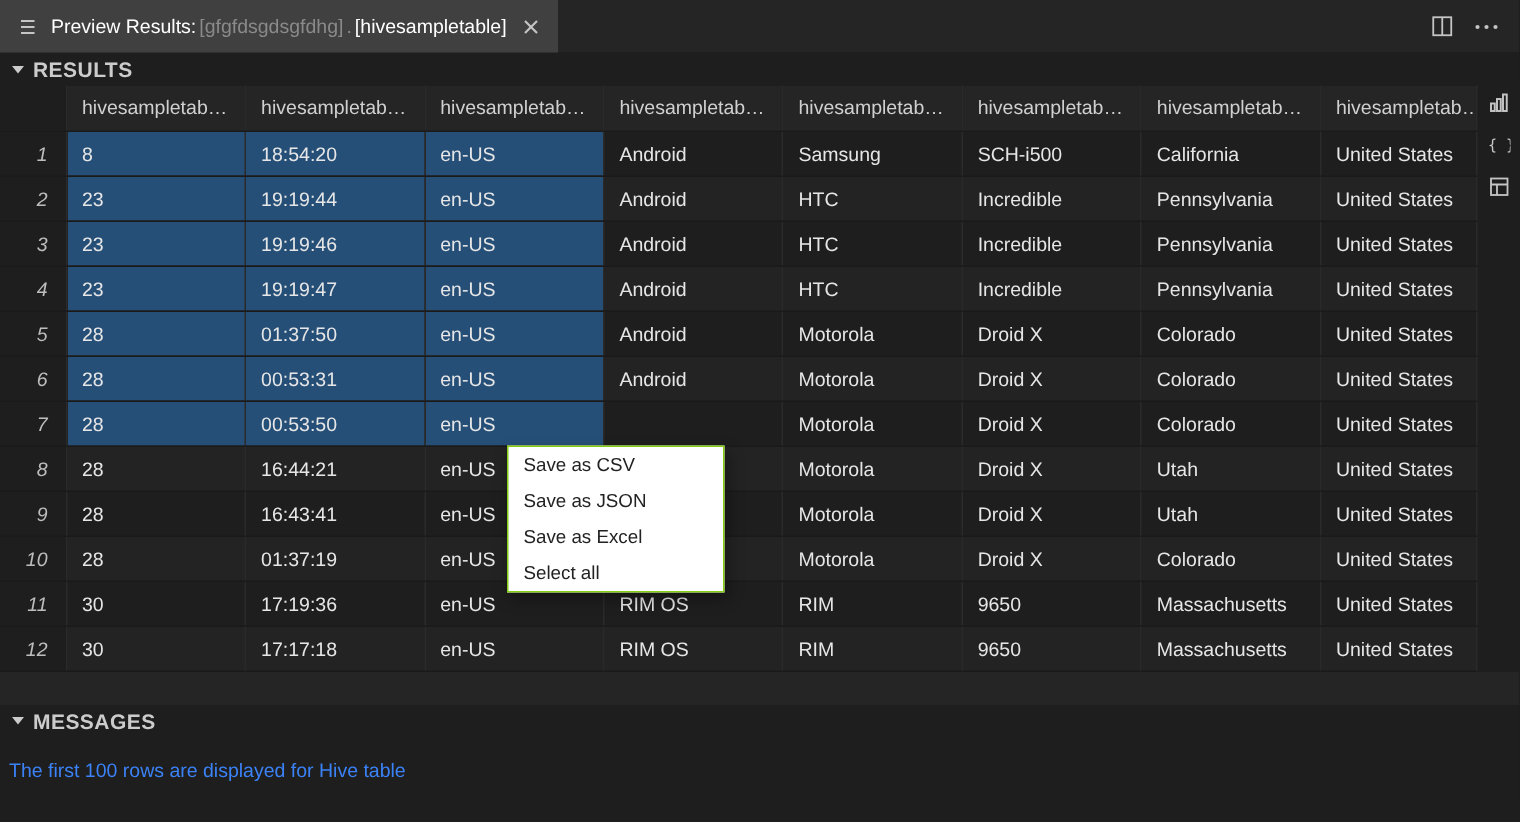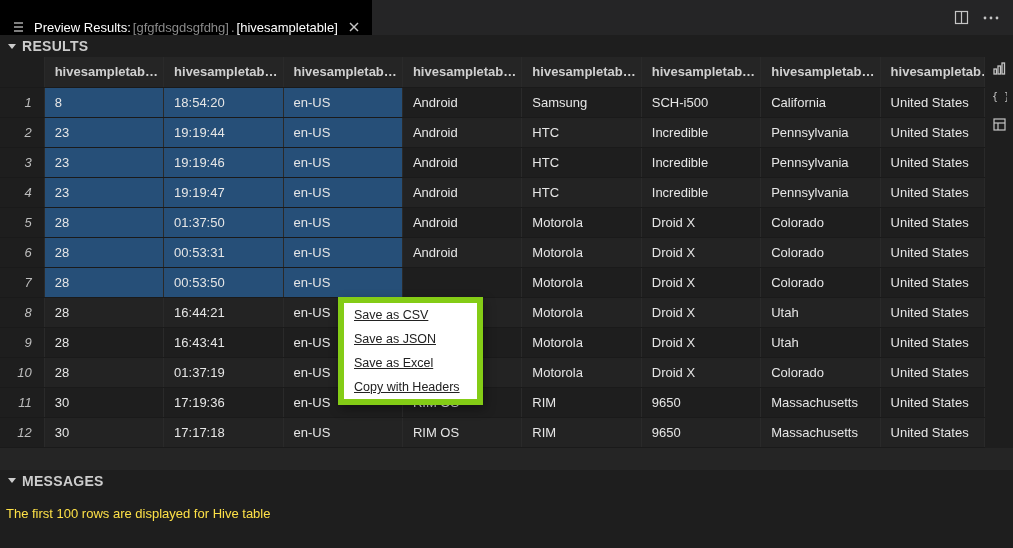--- a/index.html
+++ b/index.html
@@ -16,24 +16,24 @@
   
   .tabbar {
     height: 35px;
     background: #252526;
     display: flex;
     align-items: center;
     justify-content: space-between;
     padding: 0 8px 0 0;
   }
   .tab {
-    display: flex; align-items: flex-end;
+    display: flex; align-items: center;
     height: 35px;
     padding: 0 10px;
-    background: #000000;
+    background: #404040;
     color: #ffffff;
     font-size: 13px;
     gap: 8px;
   }
   .tab .tab-icon { width:16px; height:16px; display:flex; align-items:center; justify-content:center;}
   .tab .close {
     width:16px; height:16px; display:flex; align-items:center; justify-content:center;
     color:#cccccc; font-size:14px;
   }
   .tab-actions { display:flex; gap:14px; align-items:center; padding-right:6px;}
@@ -76,21 +76,21 @@
     padding: 0 10px;
     text-align: left;
     border-right: 1px solid #2a2a2a;
     border-bottom: 1px solid #1a1a1a;
     overflow: hidden;
     white-space: nowrap;
   }
   table.grid thead th {
     background: #252525;
     color: #d0d0d0;
-    font-weight: 700;
+    font-weight: 400;
     position: relative;
     margin-top: 14px;
   }
   table.grid th.rownum, table.grid td.rownum {
     width:44px;
     text-align:right;
     color:#bdbdbd;
     background:#1e1e1e;
     font-style: italic;
     padding-right:12px;
@@ -106,36 +106,35 @@
   col.c-last{ width:104px; }
 
   
   .context-menu {
     position:absolute;
     left: 338px;
     top: 240px;
     width: 145px;
     background:#ffffff;
     color:#222222;
-    border:6px solid #84cc16;
+    border:1px solid #84cc16;
     box-shadow: 2px 4px 10px rgba(0,0,0,.35);
     font-size:12.5px;
     z-index:50;
-    text-decoration:underline;
   }
   .context-menu .mi {
     padding: 5px 10px;
     white-space:nowrap;
   }
 
   
   .messages-body {
     padding: 14px 6px;
     font-size: 13px;
-    color:#fde047;
+    color:#3b82f6;
     background:#1e1e1e;
   }
   .spacer { height:22px; background:#252525; }
 
   
   .right-rail {
     position:absolute;
     right:2px;
     top:58px;
     width:24px;
@@ -363,21 +362,21 @@
           <td class="data">Massachusetts</td>
           <td class="data">United States</td>
         </tr>
       </tbody>
   </table>
 
   <div class="context-menu" id="ctx">
       <div class="mi">Save as CSV</div>
       <div class="mi">Save as JSON</div>
       <div class="mi">Save as Excel</div>
-      <div class="mi">Copy with Headers</div>
+      <div class="mi">Select all</div>
     </div>
 </div>
 
 <div class="right-rail">
   <span class="r">
     <svg width="15" height="15" viewBox="0 0 15 15">
         <g stroke="#c5c5c5" stroke-width="1.3" fill="none">
           <rect x="2" y="8" width="2.5" height="5"></rect>
           <rect x="6" y="5" width="2.5" height="8"></rect>
           <rect x="10" y="2" width="2.5" height="11"></rect>

